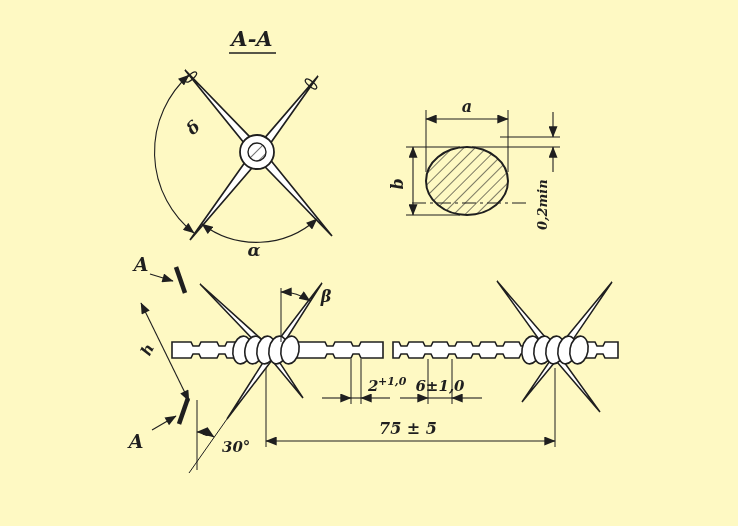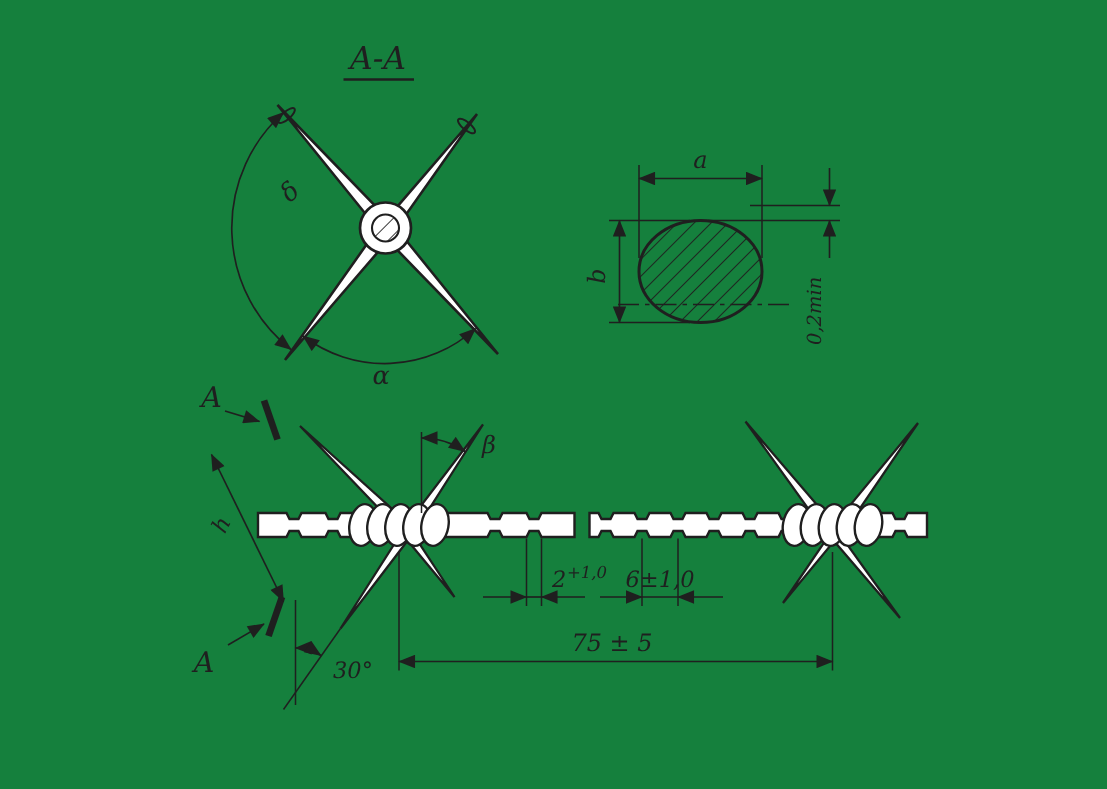--- a/index.html
+++ b/index.html
@@ -1,16 +1,16 @@
 <!DOCTYPE html>
 <html><head>
 <meta charset="utf-8">
 <style>
   html,body { margin:0; padding:0; background:#ffffff; }
-  .page { position:relative; width:738px; height:526px; background:#15803d; overflow:hidden; }
+  .page { position:relative; width:738px; height:526px; background:#fef9c3; overflow:hidden;font-weight:bold; }
   svg { display:block; }
   .lbl { font-family:"DejaVu Serif", serif; font-style:italic; fill:#1f1f1f; }
   .s  { stroke:#1f1f1f; fill:none; }
   .shape { fill:#ffffff; stroke:#1f1f1f; }
 </style>
 </head>
 <body>
 
 <div class="page">
 <svg width="738" height="526" viewBox="0 0 738 526">

